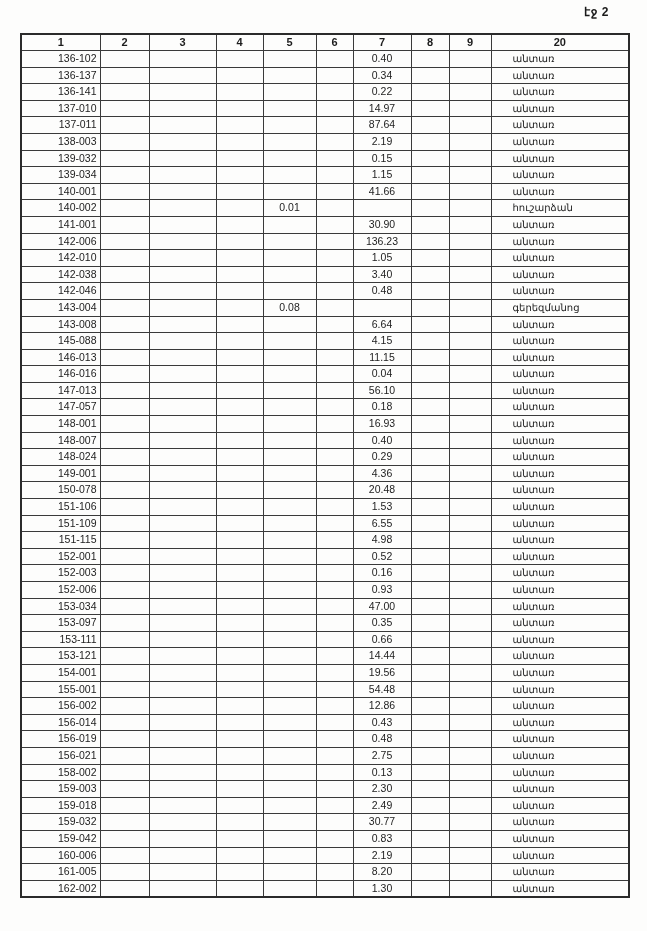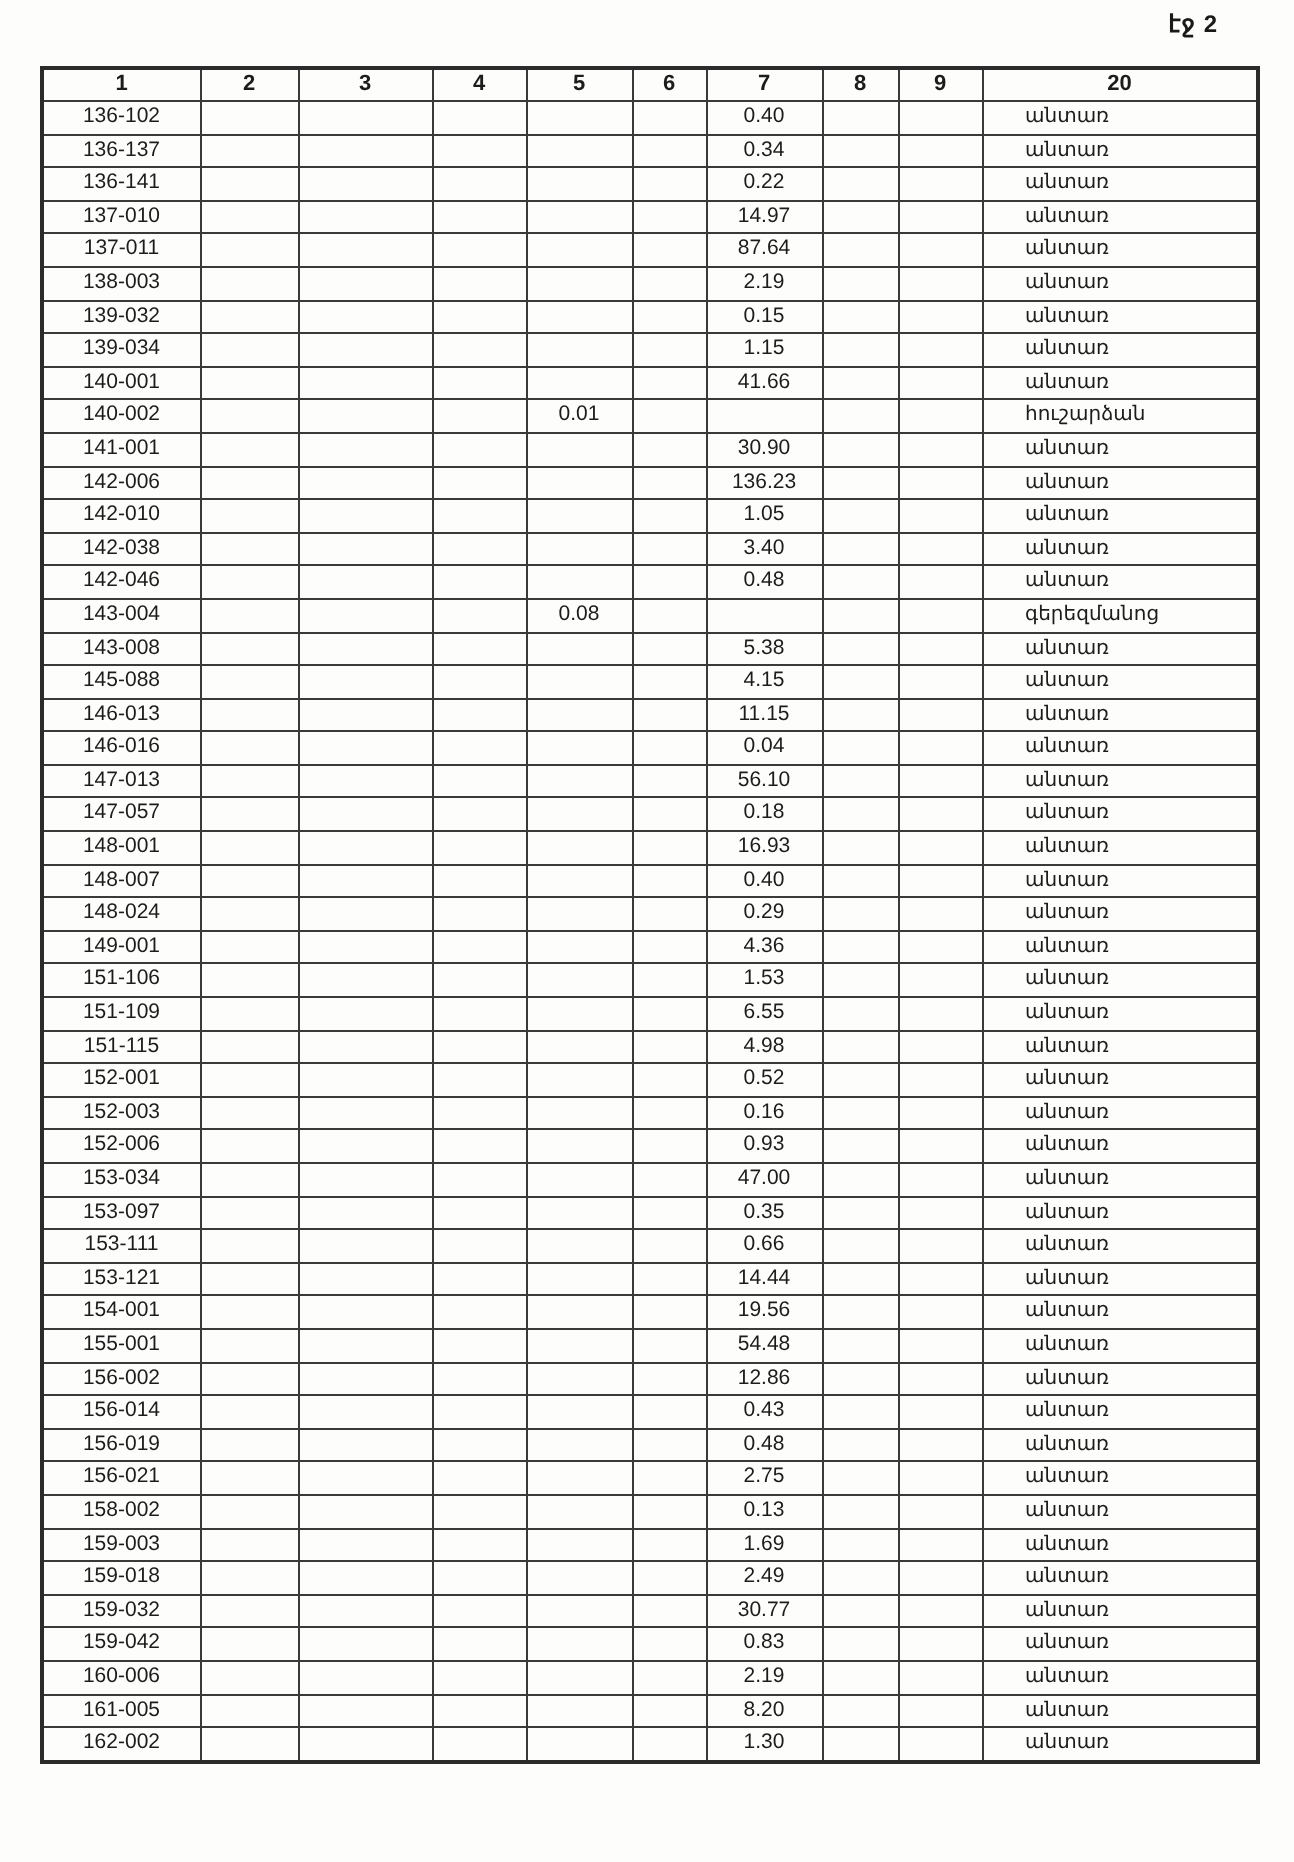--- a/index.html
+++ b/index.html
@@ -44,21 +44,21 @@
     white-space: nowrap;
     color: #1c1c1c;
   }
   .data-table th {
     font-weight: bold;
     text-align: center;
     font-size: 11px;
     height: 15px;
     line-height: 15px;
   }
-  .data-table td.code { text-align: center; }
+  .data-table td.code { text-align: right; }
   .data-table td.num  { text-align: center; }
   .data-table td.use  { text-align: left; font-size: 10px; padding-left: 21px; }
   .data-table td.empty { }
 </style>
 </head>
 <body>
 
 <div class="page">
 
   <div class="page-label">էջ 2</div>
@@ -283,21 +283,21 @@
           <td class="empty"></td>
           <td class="use">գերեզմանոց</td>
         </tr>
         <tr>
           <td class="code">143-008</td>
           <td class="empty"></td>
           <td class="empty"></td>
           <td class="empty"></td>
           <td class="num"></td>
           <td class="empty"></td>
-          <td class="num">5.38</td>
+          <td class="num">6.64</td>
           <td class="empty"></td>
           <td class="empty"></td>
           <td class="use">անտառ</td>
         </tr>
         <tr>
           <td class="code">145-088</td>
           <td class="empty"></td>
           <td class="empty"></td>
           <td class="empty"></td>
           <td class="num"></td>
@@ -397,20 +397,32 @@
           <td class="empty"></td>
           <td class="empty"></td>
           <td class="num"></td>
           <td class="empty"></td>
           <td class="num">4.36</td>
           <td class="empty"></td>
           <td class="empty"></td>
           <td class="use">անտառ</td>
         </tr>
         <tr>
+          <td class="code">150-078</td>
+          <td class="empty"></td>
+          <td class="empty"></td>
+          <td class="empty"></td>
+          <td class="num"></td>
+          <td class="empty"></td>
+          <td class="num">20.48</td>
+          <td class="empty"></td>
+          <td class="empty"></td>
+          <td class="use">անտառ</td>
+        </tr>
+        <tr>
           <td class="code">151-106</td>
           <td class="empty"></td>
           <td class="empty"></td>
           <td class="empty"></td>
           <td class="num"></td>
           <td class="empty"></td>
           <td class="num">1.53</td>
           <td class="empty"></td>
           <td class="empty"></td>
           <td class="use">անտառ</td>
@@ -607,21 +619,21 @@
           <td class="empty"></td>
           <td class="use">անտառ</td>
         </tr>
         <tr>
           <td class="code">159-003</td>
           <td class="empty"></td>
           <td class="empty"></td>
           <td class="empty"></td>
           <td class="num"></td>
           <td class="empty"></td>
-          <td class="num">1.69</td>
+          <td class="num">2.30</td>
           <td class="empty"></td>
           <td class="empty"></td>
           <td class="use">անտառ</td>
         </tr>
         <tr>
           <td class="code">159-018</td>
           <td class="empty"></td>
           <td class="empty"></td>
           <td class="empty"></td>
           <td class="num"></td>

